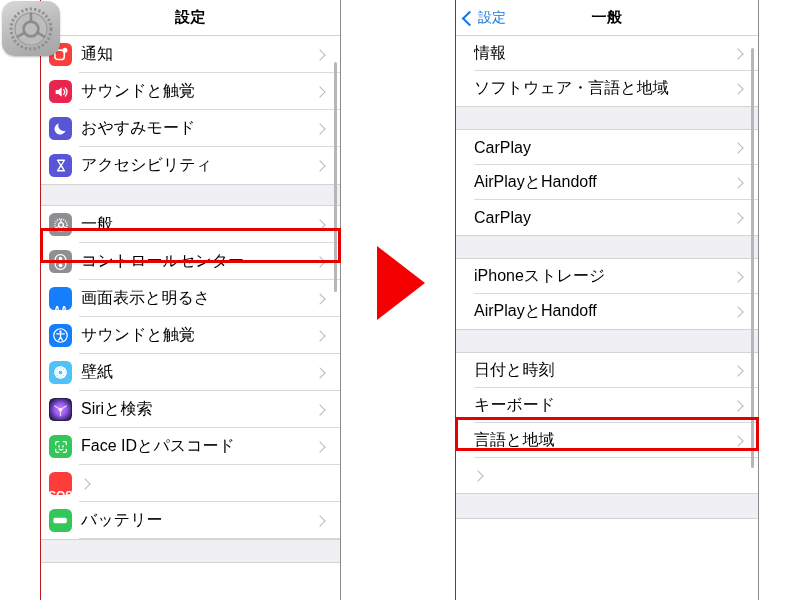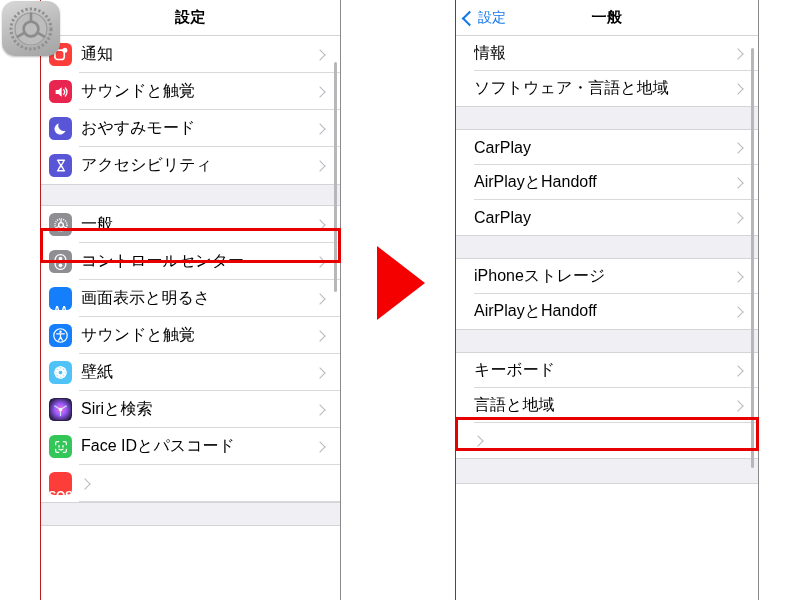--- a/index.html
+++ b/index.html
@@ -351,20 +351,30 @@
           <span class="chev"></span>
           <span class="sep"></span>
         </div>
         <div class="row">
           <span class="tile" style="background:#fc3d39">
             <span class="tile-txt sos">SOS</span>
           </span>
           <span class="chev"></span>
           <span class="sep"></span>
         </div>
+        <div class="row">
+          <span class="tile" style="background:#33c759">
+            <svg width="19" height="19" viewBox="0 0 24 24">
+              <rect x="3" y="8.5" width="17" height="7" rx="2.2" fill="white"></rect>
+            </svg>
+          </span>
+          <span class="row-label">バッテリー</span>
+          <span class="chev"></span>
+          <span class="sep"></span>
+        </div>
         <div class="gap" style="height:24px"></div>
       </div>
 
     <div class="scroll" style="left:293px; top:62px; height:230px;"></div>
   </div>
 
   <div class="hl" style="left:40px; top:228px; width:301px; height:35px;"></div>
 
   <div id="arrow"></div>
 
@@ -407,20 +417,25 @@
         <div class="row">
           <span class="row-label">iPhoneストレージ</span>
           <span class="chev"></span>
           <span class="sep"></span>
         </div>
         <div class="row">
           <span class="row-label">AirPlayとHandoff</span>
           <span class="chev"></span>
         </div>
         <div class="gap" style="height:24px"></div>
+        <div class="row">
+          <span class="row-label">日付と時刻</span>
+          <span class="chev"></span>
+          <span class="sep"></span>
+        </div>
         <div class="row">
           <span class="row-label">キーボード</span>
           <span class="chev"></span>
           <span class="sep"></span>
         </div>
         <div class="row">
           <span class="row-label">言語と地域</span>
           <span class="chev"></span>
           <span class="sep"></span>
         </div>

